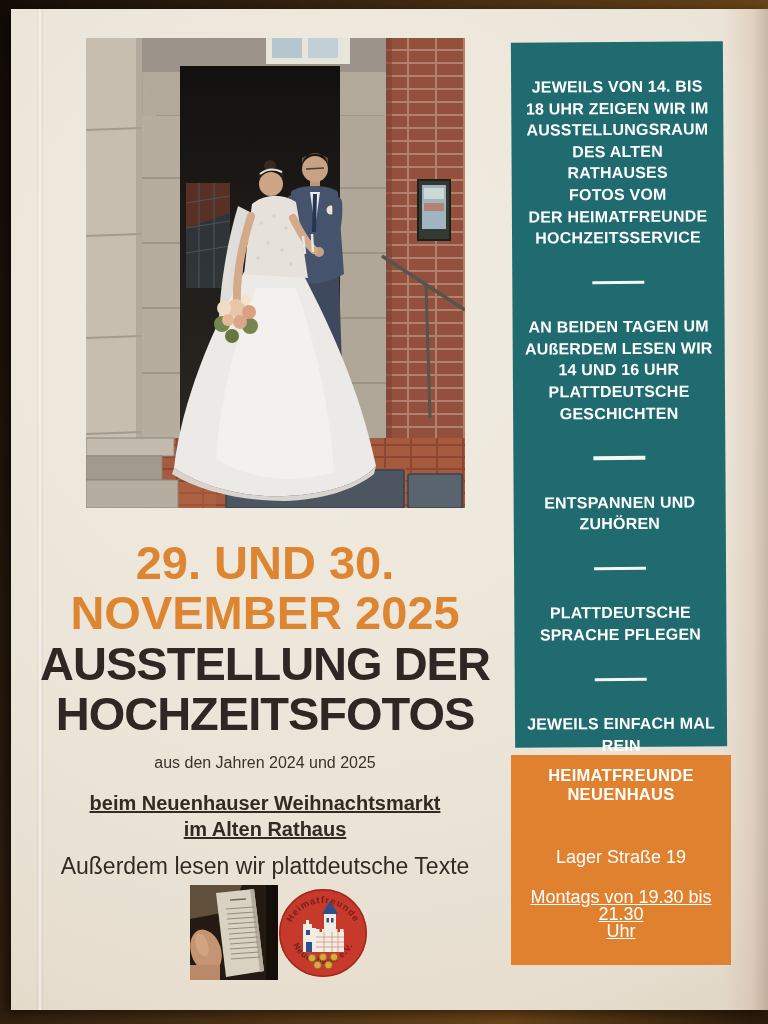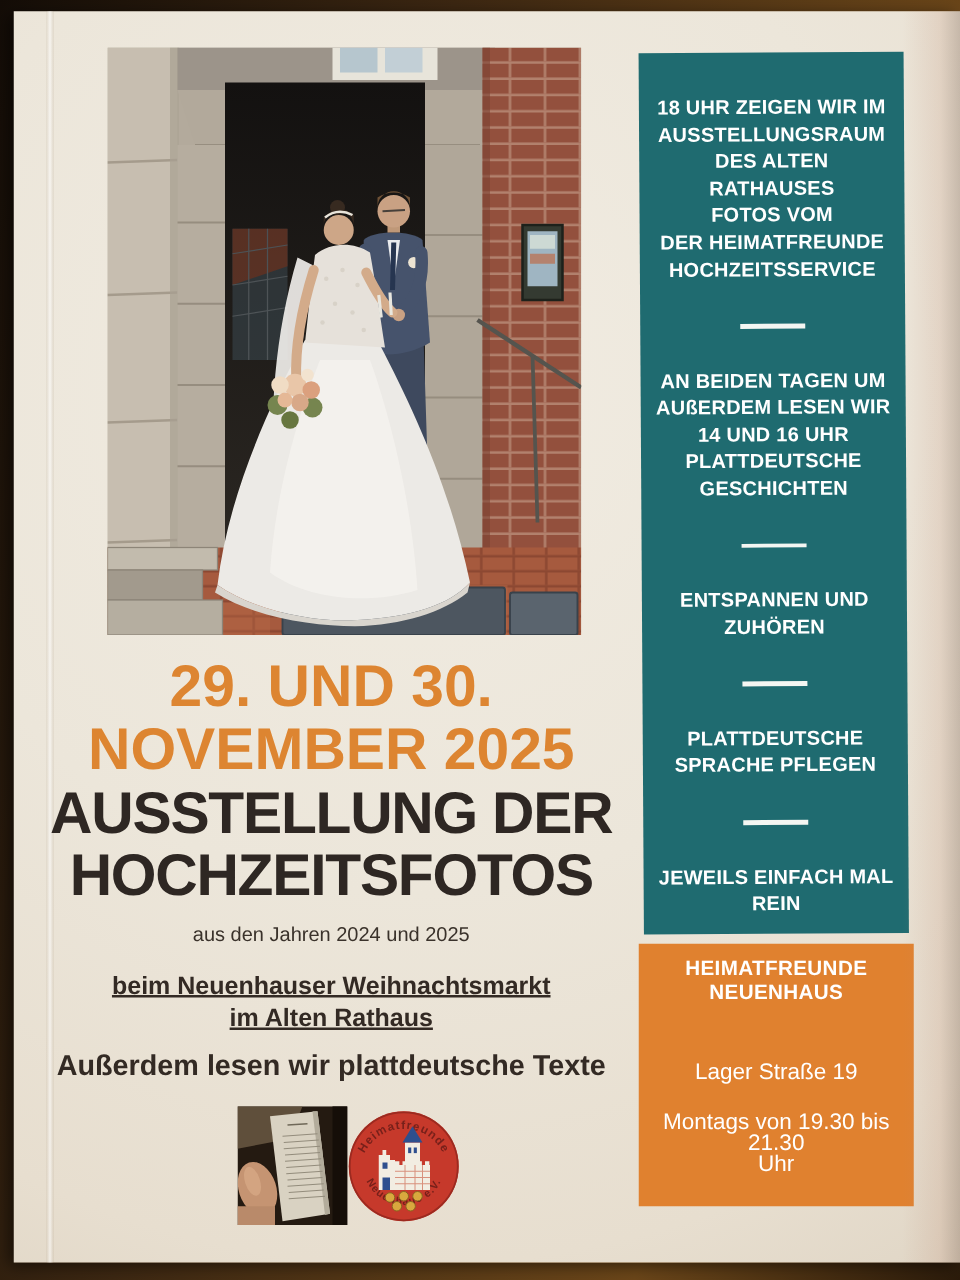--- a/index.html
+++ b/index.html
@@ -38,30 +38,30 @@
 
   
   .contact-panel{
     position:absolute;left:500px;top:746px;width:220px;height:210px;
     background:#e0812f;color:#fff;text-align:center;box-sizing:border-box;padding-top:11px;
   }
   .org-name .tline{font-size:16.5px;line-height:19px;letter-spacing:.3px;}
   .contact-line{display:block;font-size:18px;line-height:17px;font-weight:400;}
   .org-address{margin-top:45px;}
   .org-website{margin-top:20px;}
-  .org-hours{margin-top:23px;}
+  .org-hours{margin-top:23px;text-decoration:underline;}
 
   
-  .headline-block{position:absolute;left:24px;top:515px;width:460px;text-align:center;color:#332a24;}
+  .headline-block{position:absolute;left:24px;top:529px;width:460px;text-align:center;color:#332a24;}
   .date-line{display:block;font-size:47px;line-height:50px;font-weight:700;color:#dd8531;letter-spacing:0px;}
   .title-line{display:block;font-size:47px;line-height:48px;font-weight:700;color:#2e2723;letter-spacing:-1px;margin-top:2px;}
   .subtitle{display:block;font-size:16px;line-height:20px;margin-top:15px;color:#3a322b;}
   .venue{margin-top:17px;text-decoration:underline;}
   .venue-line{display:block;font-size:20px;line-height:26px;font-weight:700;color:#332a24;}
-  .note{display:block;font-size:23px;line-height:28px;margin-top:10px;color:#332a24;font-weight:bold;}
+  .note{display:block;font-size:23px;line-height:28px;margin-top:10px;color:#332a24;}
 
   .book-photo{position:absolute;left:179px;top:876px;width:88px;height:95px;}
   .book-photo svg{display:block;width:100%;height:100%;}
   .club-logo{position:absolute;left:267px;top:879px;width:90px;height:90px;}
   .club-logo svg{display:block;width:100%;height:100%;}
 </style>
 </head>
 <body>
 
 <div class="paper">
@@ -220,20 +220,21 @@
           <circle cx="142" cy="282" r="6" fill="#e5b896"></circle>
             <circle cx="160" cy="262" r="5" fill="#f2e3cf"></circle>
         </g>
       </g>
     </svg>
   </div>
 
   <aside class="teal-panel">
     <div class="spacer-top"></div>
     <section>
+      <span class="tline">JEWEILS VON 14. BIS</span>
       <span class="tline">18 UHR ZEIGEN WIR IM</span>
       <span class="tline">AUSSTELLUNGSRAUM</span>
       <span class="tline">DES ALTEN RATHAUSES</span>
       <span class="tline">FOTOS VOM</span>
       <span class="tline">DER HEIMATFREUNDE</span>
       <span class="tline">HOCHZEITSSERVICE</span>
     </section>
     <div class="divider"></div>
     <section>
       <span class="tline">AN BEIDEN TAGEN UM</span>

